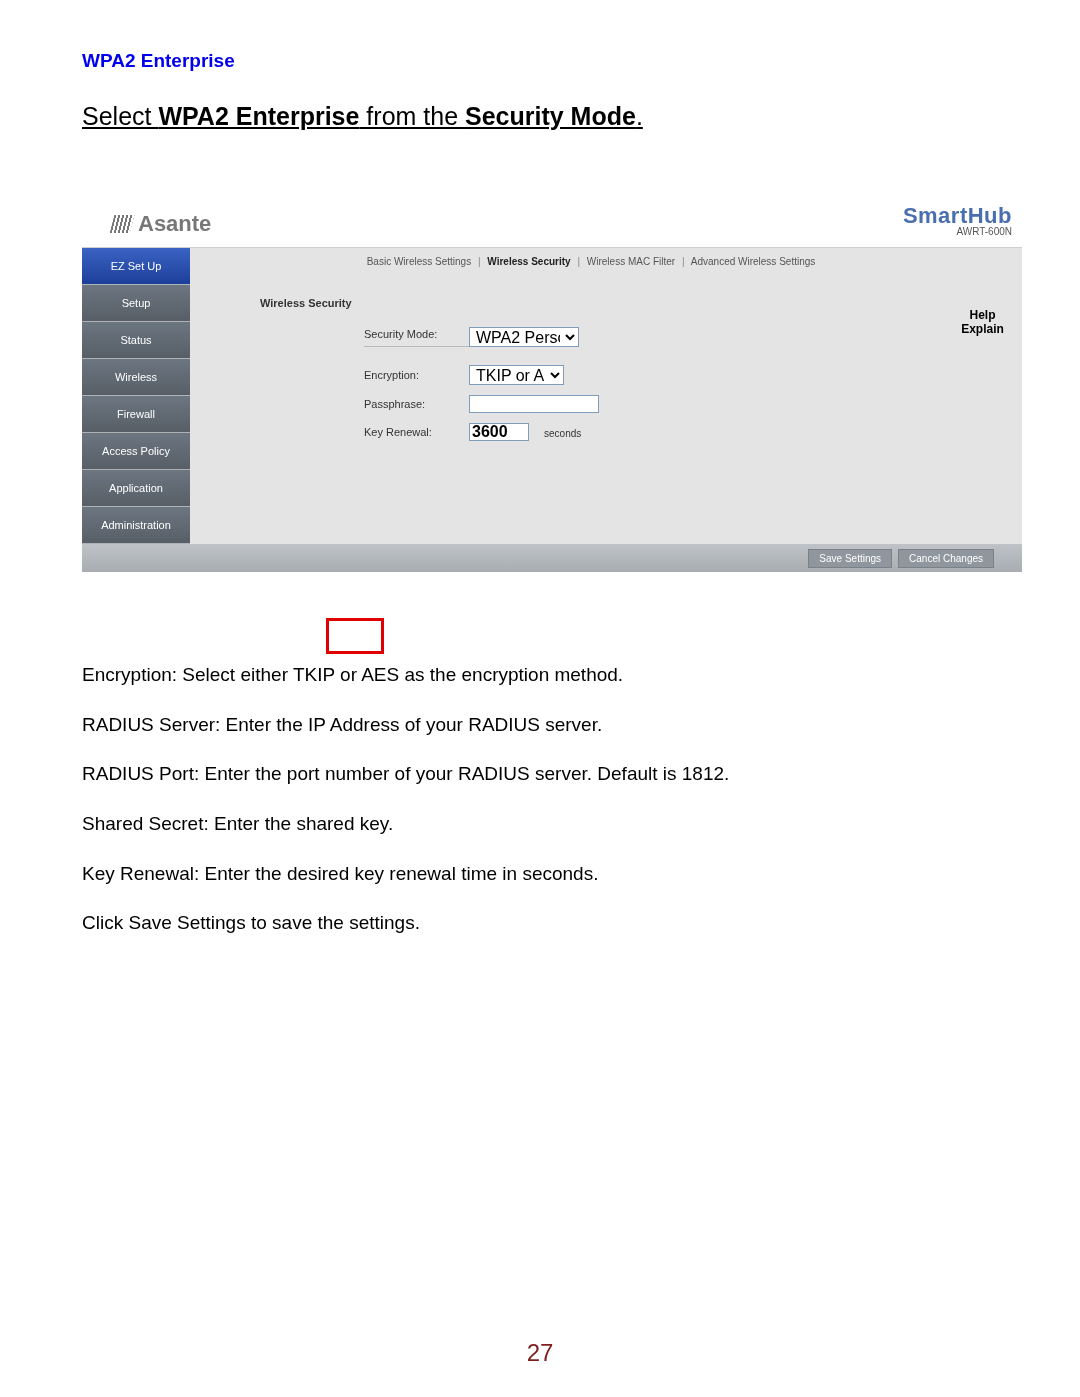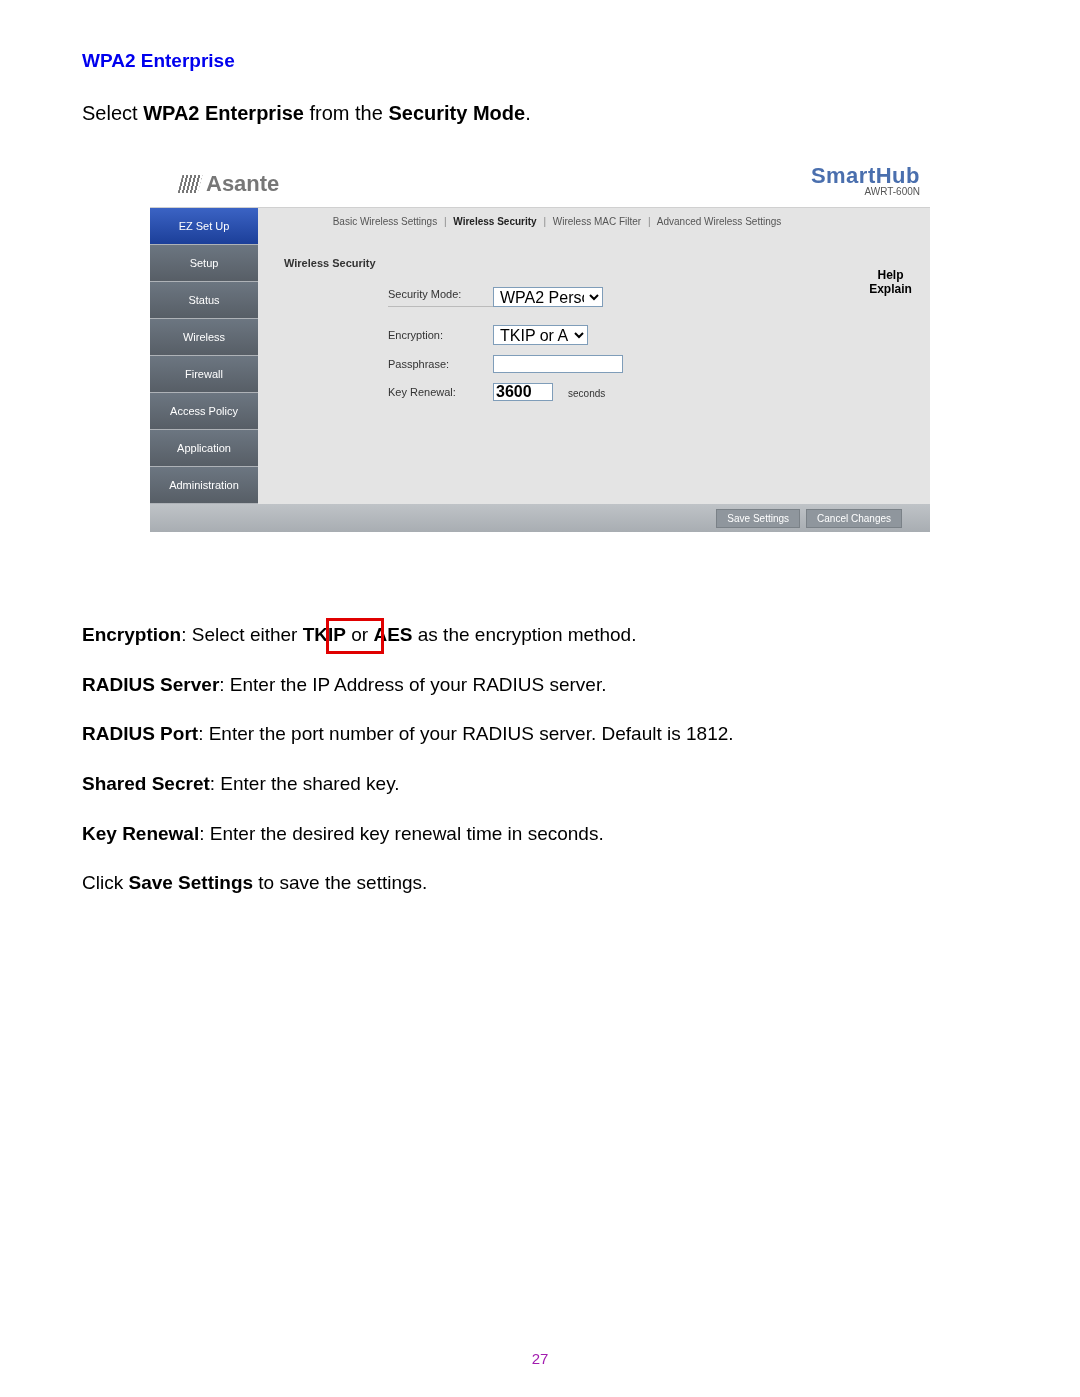--- a/index.html
+++ b/index.html
@@ -16,29 +16,30 @@
     box-sizing: border-box;
     padding: 50px 82px 0 82px;
   }
   .section-heading {
     color: #0000ee;
     font-weight: bold;
     font-size: 19px;
     margin-bottom: 30px;
   }
   .intro {
-    font-size: 20px;
+    font-size: 25px;
     color: #000;
-    margin-bottom: 36px;
+    margin-bottom: 70px;
+    text-decoration: underline;
   }
 
   
   .router-ui {
     margin: 0 auto 90px auto;
-    width: 780px;
+    width: 940px;
     background: #fff;
   }
   .router-header {
     display: flex;
     justify-content: space-between;
     align-items: flex-end;
     padding: 4px 10px 10px 30px;
   }
   .asante-logo {
     display: flex;
@@ -68,20 +69,21 @@
   .smarthub .small {
     color: #555;
     font-size: 10px;
     display: block;
   }
 
   .router-body {
     display: flex;
     background: #e4e4e4;
     border-top: 1px solid #d0d0d0;
+    gap: 44px;
   }
 
   
   .sidebar {
     width: 108px;
     flex: none;
     display: flex;
     flex-direction: column;
   }
   .sidebar-item {
@@ -197,30 +199,30 @@
     box-sizing: border-box;
   }
 
   
   .desc {
     font-size: 19px;
     color: #000;
     margin: 0 0 24px 0;
     line-height: 1.35;
   }
-  .desc b { font-weight: bold; text-align: center; }
+  .desc b { font-weight: normal; text-align: center; }
 
   .page-number {
     position: absolute;
     left: 0;
     right: 0;
     bottom: 30px;
     text-align: center;
-    font-size: 15px;
-    color: #a21caf;
+    font-size: 24px;
+    color: #7f1d1d;
   }
 </style>
 </head>
 <body>
 
 <div class="page">
 
   <div class="section-heading">WPA2 Enterprise</div>
 
   <div class="intro">

